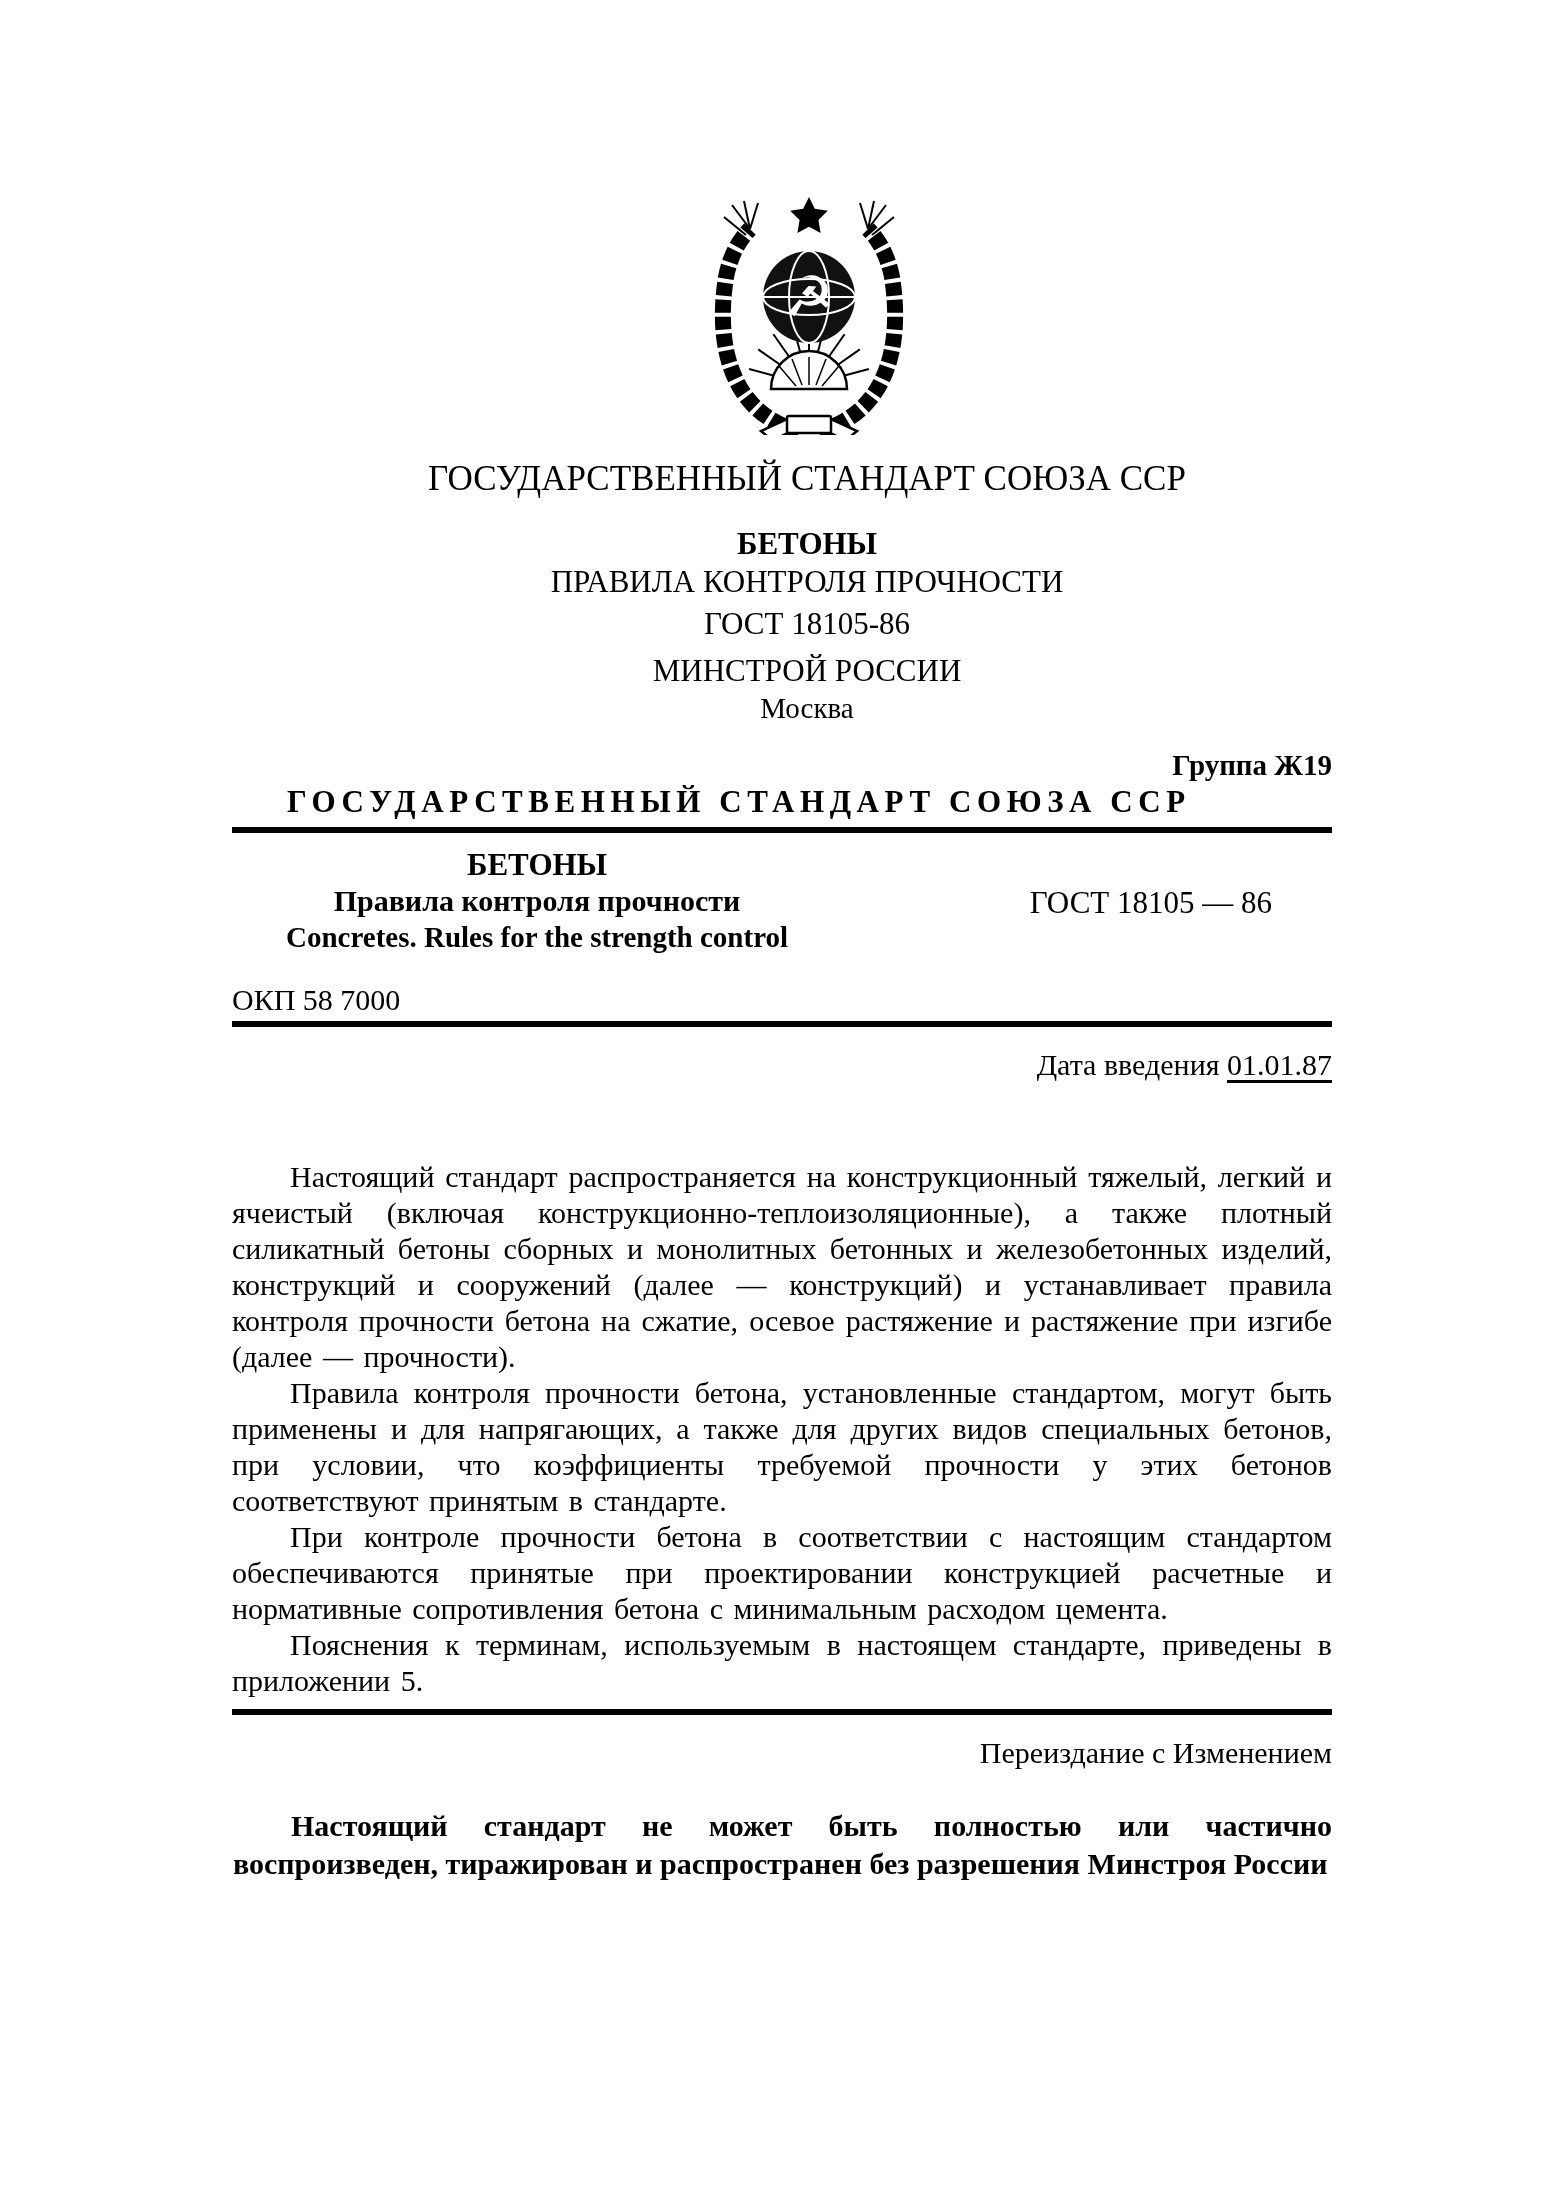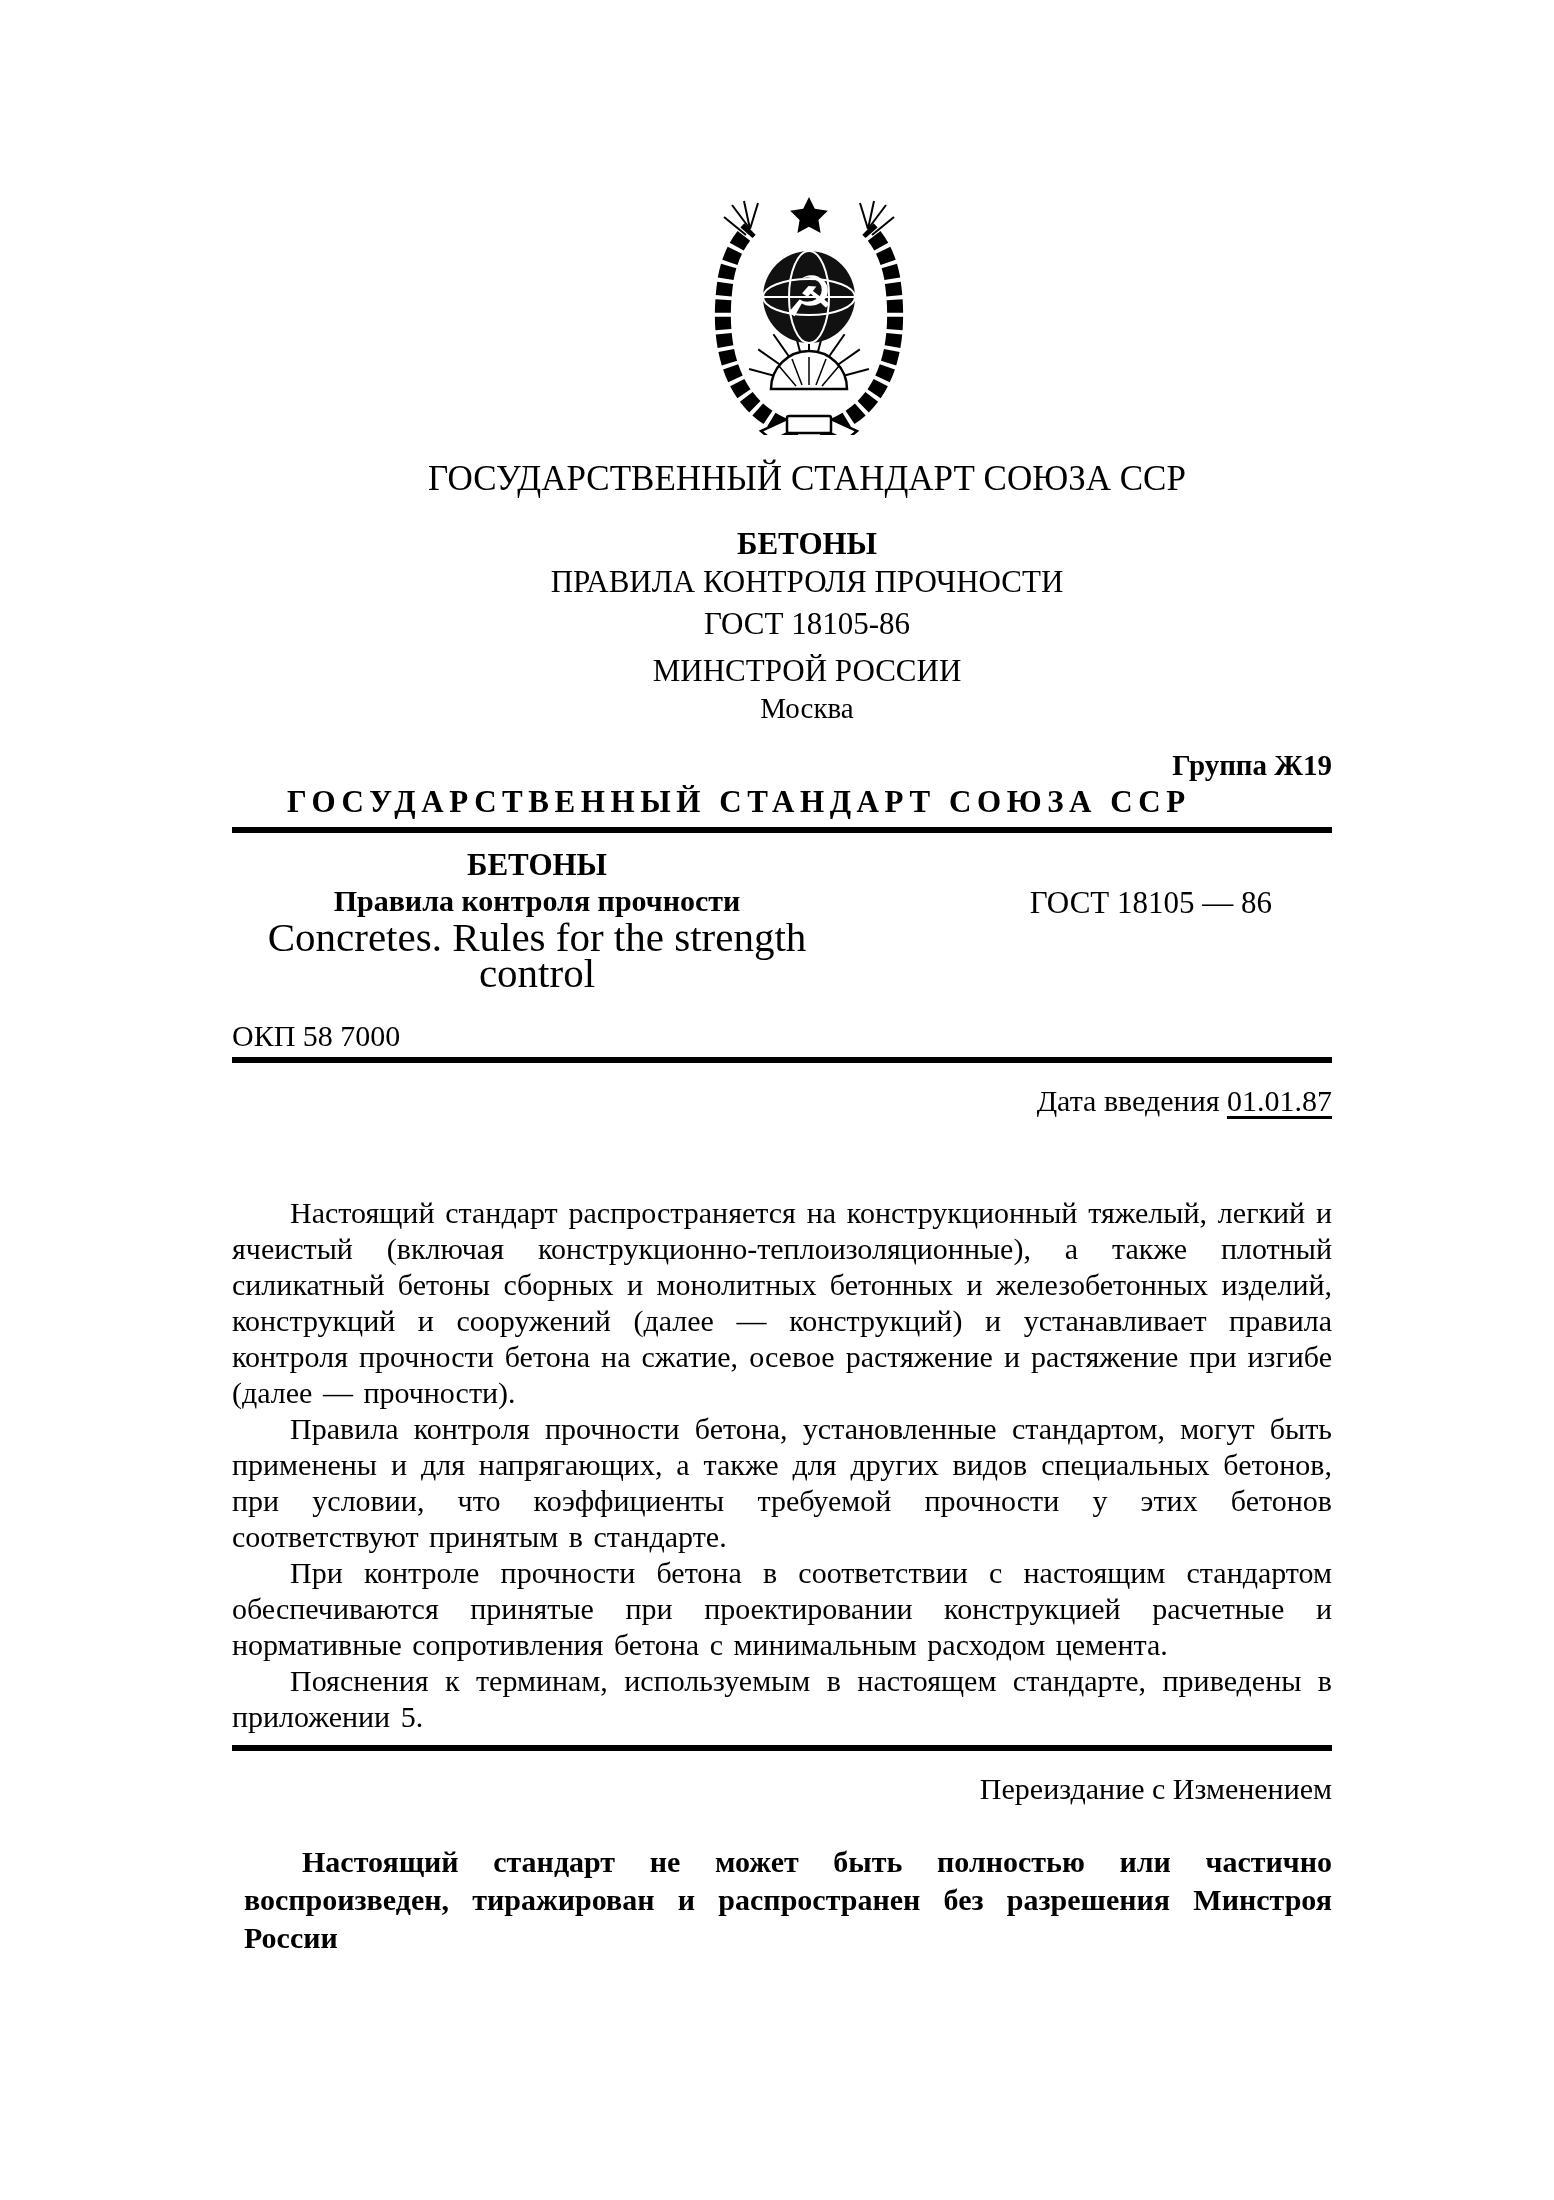--- a/index.html
+++ b/index.html
@@ -49,21 +49,21 @@
     white-space: nowrap;
   }
   .rule { border: 0; border-top: 6px solid #000; margin: 0; }
   .rule-1 { margin-top: 5px; }
   .rule-2 { margin-top: 4px; }
   .rule-3 { margin-top: 10px; }
   .title-block { position: relative; margin-top: 14px; }
   .title-left { width: 610px; text-align: center; }
   .t-title    { font-size: 31px; line-height: 36px; font-weight: bold; }
   .t-sub-ru   { font-size: 30px; line-height: 36px; font-weight: bold; }
-  .t-sub-en   { font-size: 41px; line-height: 36px; }
+  .t-sub-en   { font-size: 29px; line-height: 36px; font-weight: bold; }
   .t-number {
     position: absolute;
     right: 60px;
     top: 38px;
     font-weight: normal;
     font-size: 31px;
     white-space: nowrap;
   }
   .okp { margin-top: 28px; font-size: 30px; line-height: 34px; }
   .intro-date {
@@ -82,21 +82,21 @@
     text-indent: 58px;
     word-spacing: 3px;
   }
   .reissue {
     margin-top: 20px;
     text-align: right;
     font-size: 30px;
     line-height: 36px;
   }
   .notice {
-    margin: 36px 0 0 12px;
+    margin: 36px 0 0 1px;
     font-weight: bold;
     font-size: 30px;
     line-height: 38px;
     text-align: justify;
     text-indent: 58px;
   }
 </style>
 </head>
 <body>
 

